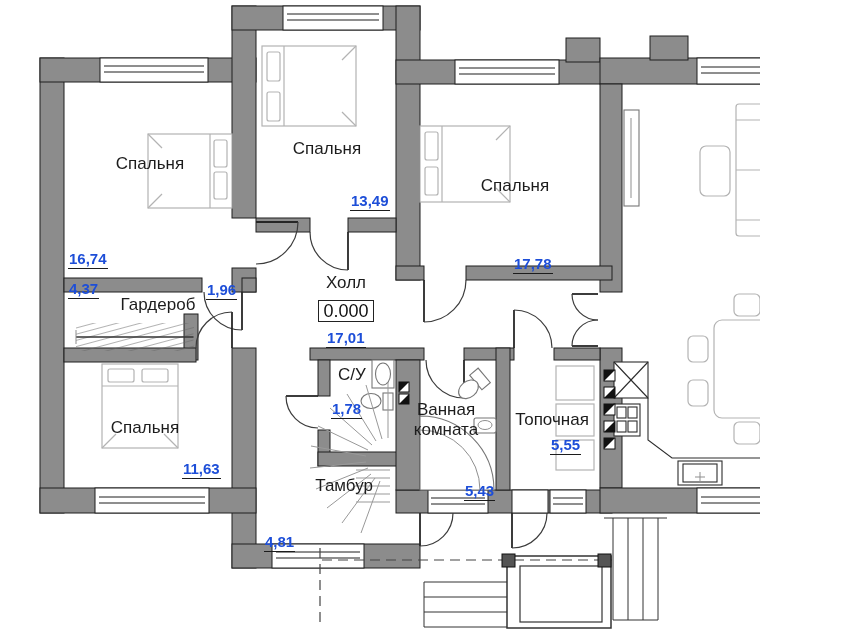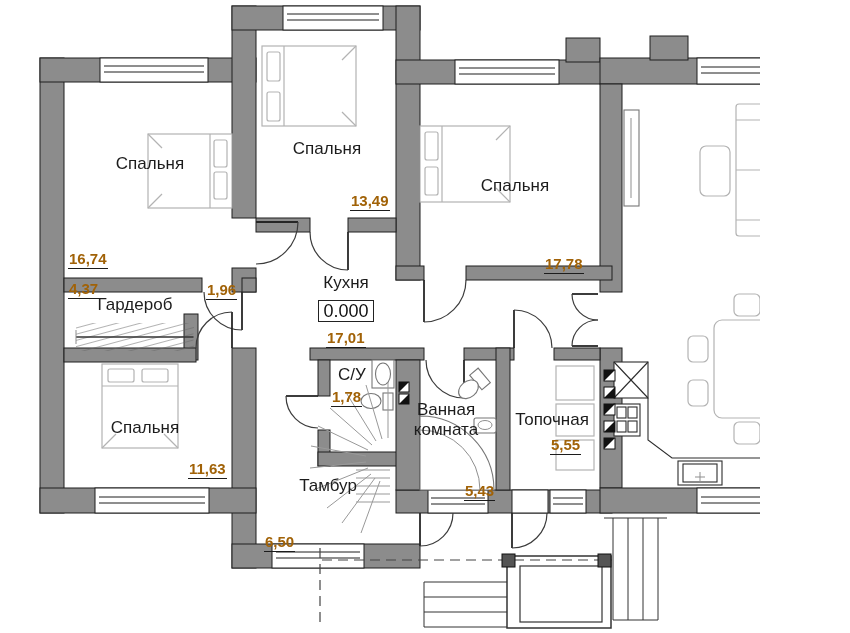--- a/index.html
+++ b/index.html
@@ -1,21 +1,21 @@
 <!DOCTYPE html>
 <html><head>
 <meta charset="utf-8">
 <style>
   html,body{margin:0;padding:0;background:#fff;}
   .plan{position:relative;width:760px;height:633px;background:#fff;
         font-family:"Liberation Sans",sans-serif;overflow:hidden;}
   .plan svg{position:absolute;left:0;top:0;z-index:1;}
   .lbl{position:absolute;color:#1c1c1c;font-size:17px;text-align:center;
        white-space:pre-line;line-height:20px;z-index:2;}
-  .area{position:absolute;color:#a16207;font-size:15px;font-weight:bold;
+  .area{position:absolute;color:#1d4ed8;font-size:15px;font-weight:bold;
         border-bottom:1.6px solid #1c1c1c;line-height:17px;padding:0 1px 1px 1px;z-index:2;}
   .elev{position:absolute;width:54px;height:20px;border:1.5px solid #222;background:#fff;
         color:#111;font-size:18px;text-align:center;line-height:20px;z-index:2;}
   
   .wall{fill:var(--wall,#8c8c8c);stroke:var(--outline,#1f1f1f);stroke-width:1;}
   .win{fill:#fff;stroke:var(--outline,#1f1f1f);stroke-width:1;}
   .winline{stroke:var(--outline,#1f1f1f);stroke-width:1;}
   .door{stroke:#3c3c3c;stroke-width:1.2;fill:none;}
   .leaf{stroke:#262626;stroke-width:1.8;}
   .furn{fill:#fff;stroke:var(--furniture,#b3b3b3);stroke-width:1.2;}
@@ -354,41 +354,41 @@
   </g>
 </svg>
 
   <div class="lbl" style="left:95px;top:154px;width:110px;">Спальня</div>
   <div class="area" style="left:68px;top:250px;">16,74</div>
 
   <div class="lbl" style="left:272px;top:139px;width:110px;">Спальня</div>
   <div class="area" style="left:350px;top:192px;">13,49</div>
 
   <div class="lbl" style="left:460px;top:176px;width:110px;">Спальня</div>
-  <div class="area" style="left:544px;top:255px;text-align:center;">17,78</div>
+  <div class="area" style="left:513px;top:255px;text-align:center;">17,78</div>
 
   <div class="area" style="left:758px;top:437px;margin-left:24px;">40,34</div>
 
   <div class="area" style="left:68px;top:280px;">4,37</div>
-  <div class="lbl" style="left:79px;top:295px;width:112px;">Гардероб</div>
+  <div class="lbl" style="left:66px;top:295px;width:112px;padding-left:36px;">Гардероб</div>
   <div class="area" style="left:206px;top:281px;">1,96</div>
 
-  <div class="lbl" style="left:300px;top:273px;width:92px;">Кухня</div>
+  <div class="lbl" style="left:300px;top:273px;width:92px;">Холл</div>
   <div class="elev" style="left:318px;top:300px;">0.000</div>
   <div class="area" style="left:326px;top:329px;">17,01</div>
 
   <div class="lbl" style="left:330px;top:365px;width:44px;">С/У</div>
-  <div class="area" style="left:331px;top:388px;">1,78</div>
+  <div class="area" style="left:331px;top:400px;">1,78</div>
 
   <div class="lbl" style="left:90px;top:418px;width:110px;">Спальня</div>
-  <div class="area" style="left:188px;top:460px;text-align:right;">11,63</div>
+  <div class="area" style="left:182px;top:460px;text-align:right;">11,63</div>
 
   <div class="lbl" style="left:394px;top:400px;width:104px;">Ванная
 комната</div>
   <div class="area" style="left:464px;top:461px;margin-top:21px;">5,43</div>
 
   <div class="lbl" style="left:506px;top:410px;width:92px;">Топочная</div>
   <div class="area" style="left:550px;top:436px;">5,55</div>
 
-  <div class="lbl" style="left:283px;top:476px;width:90px;">Тамбур</div>
-  <div class="area" style="left:264px;top:533px;">6,50</div>
+  <div class="lbl" style="left:283px;top:476px;width:90px;text-align:right;">Тамбур</div>
+  <div class="area" style="left:264px;top:533px;">4,81</div>
 
 </div>
 
 </body></html>

